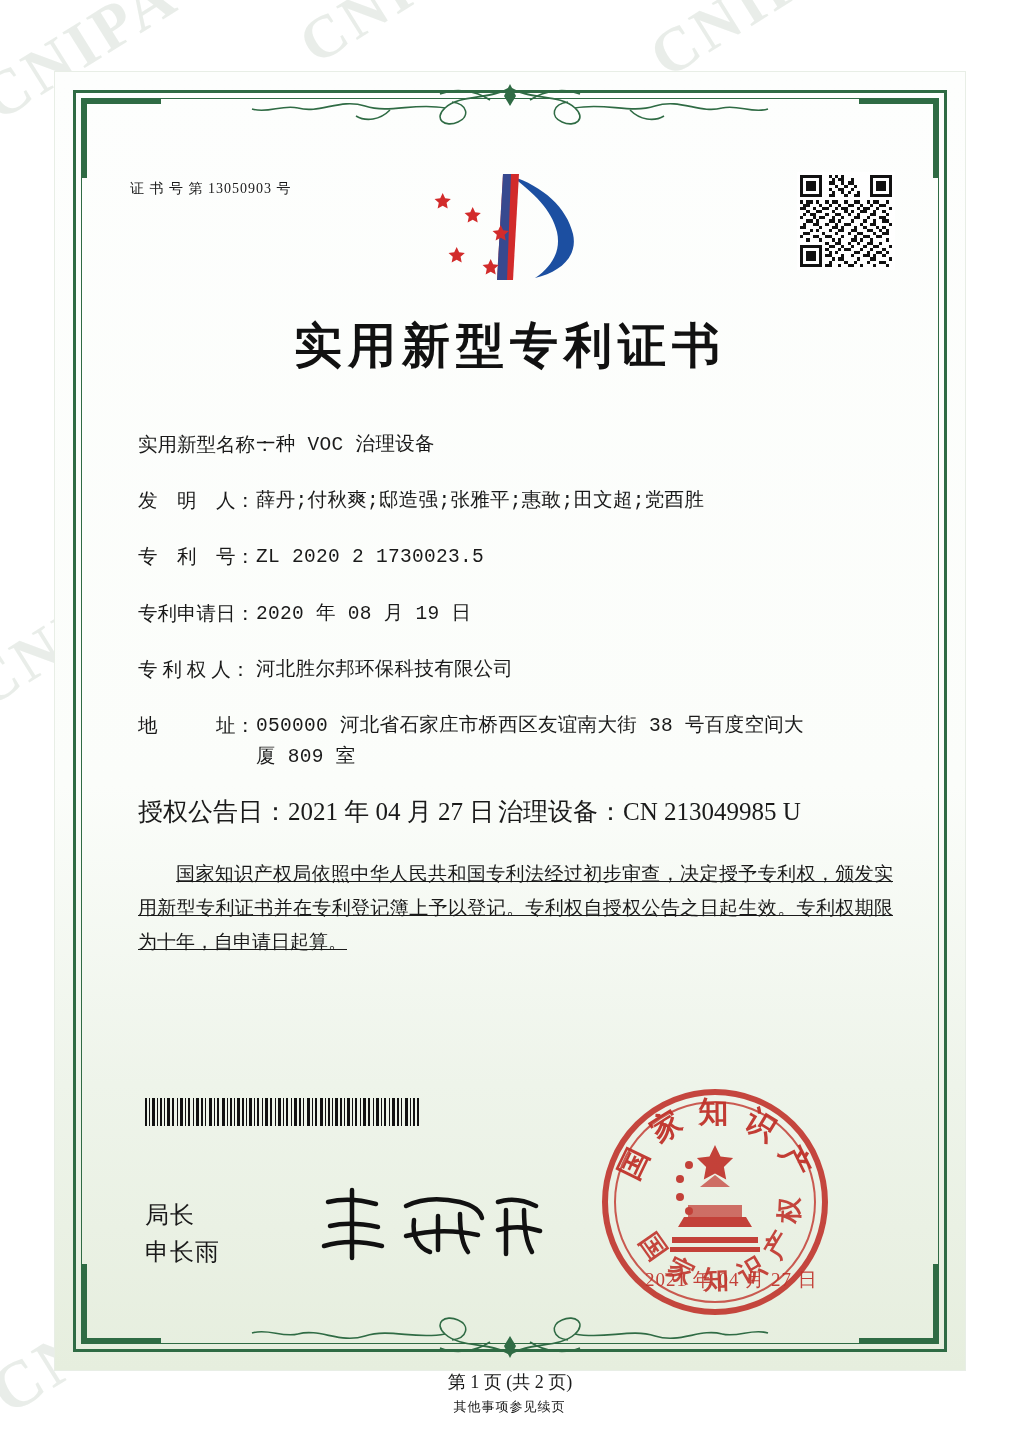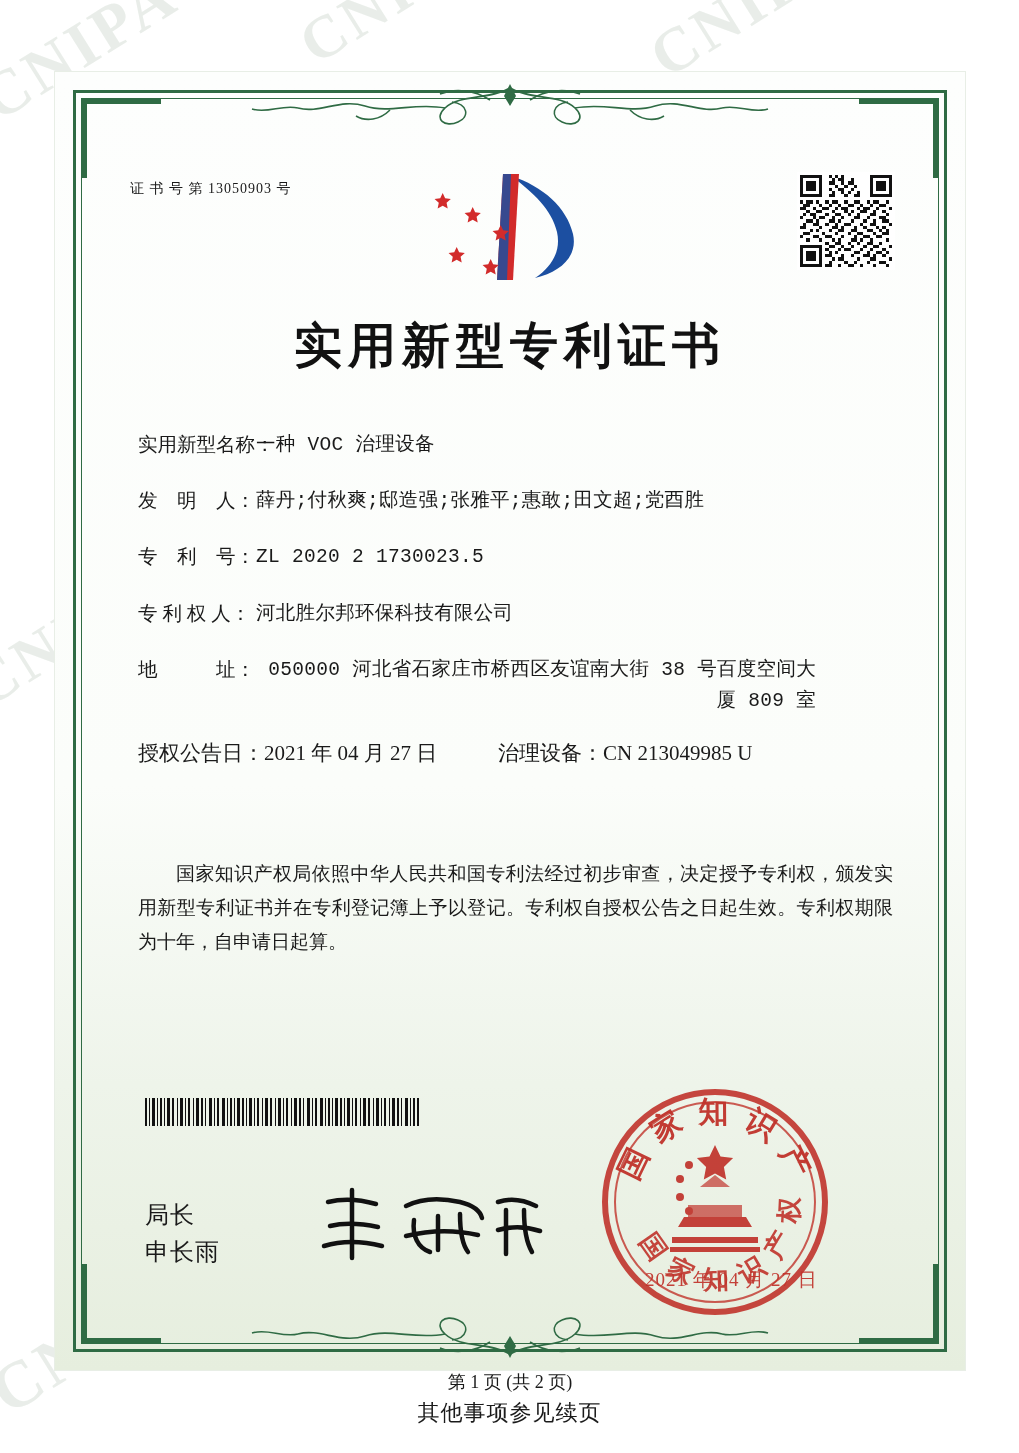--- a/index.html
+++ b/index.html
@@ -142,38 +142,39 @@
   .field-value {
     flex: 1;
     letter-spacing: .3px;
     font-family: Liberation Mono, monospace;
   }
   .field-value.wrap { line-height: 1.6; }
 
   .two-col {
     display: flex;
     margin-bottom: 20px;
-    font-size: 21px;
+    font-size: 25px;
   }
   .two-col .c1 { width: 360px; flex: 0 0 360px; }
   .two-col .c2 { flex: 1; }
 
   
   .paragraphs {
     position: absolute;
     left: 83px;
     right: 72px;
     top: 785px;
     font-size: 19px;
     line-height: 1.78;
     text-align: justify;
   }
   .paragraphs p {
     margin: 0 0 6px 0;
     text-indent: 2em;
+    text-decoration: underline;
   }
 
   
   .barcode {
     position: absolute;
     left: 90px;
     top: 1026px;
     width: 275px;
     height: 28px;
   }
@@ -220,21 +221,21 @@
     text-align: center;
     font-size: 18px;
     margin-top: 30px;
   }
 
   .footer-note {
     position: absolute;
     left: 0; right: 0;
     top: 1398px;
     text-align: center;
-    font-size: 22px;
+    font-size: 13px;
     letter-spacing: 1px;
     color: #1a1a1a;
   }
 </style>
 </head>
 <body>
 
 <div class="watermark-layer">
   <div class="wm" style="left:-30px;  top:10px;   font-size:64px;">CNIPA</div>
   <div class="wm" style="left:290px;  top:-40px;  font-size:60px;">CNIPA</div>
@@ -506,29 +507,33 @@
     <div class="field-row">
       <div class="field-label">发　明　人：</div>
       <div class="field-value">薛丹;付秋爽;邸造强;张雅平;惠敢;田文超;党酉胜</div>
     </div>
 
     <div class="field-row">
       <div class="field-label">专　利　号：</div>
       <div class="field-value">ZL 2020 2 1730023.5</div>
     </div>
 
+    <div class="field-row">
+      <div class="field-label">专利申请日：</div>
+      <div class="field-value">2020 年 08 月 19 日</div>
+    </div>
 
     <div class="field-row">
       <div class="field-label">专 利 权 人：</div>
       <div class="field-value">河北胜尔邦环保科技有限公司</div>
     </div>
 
     <div class="field-row" style="margin-bottom:20px;">
       <div class="field-label">地　　　址：</div>
-      <div class="field-value wrap" style="max-width:560px;text-align:right;">050000 河北省石家庄市桥西区友谊南大街 38 号百度空间大厦 809 室</div>
+      <div class="field-value wrap" style="max-width:560px;">050000 河北省石家庄市桥西区友谊南大街 38 号百度空间大厦 809 室</div>
     </div>
 
     <div class="two-col">
       <div class="c1">
         <span>授权公告日：</span><span>2021 年 04 月 27 日</span>
       </div>
       <div class="c2">
         <span>治理设备：</span><span>CN 213049985 U</span>
       </div>
     </div>

